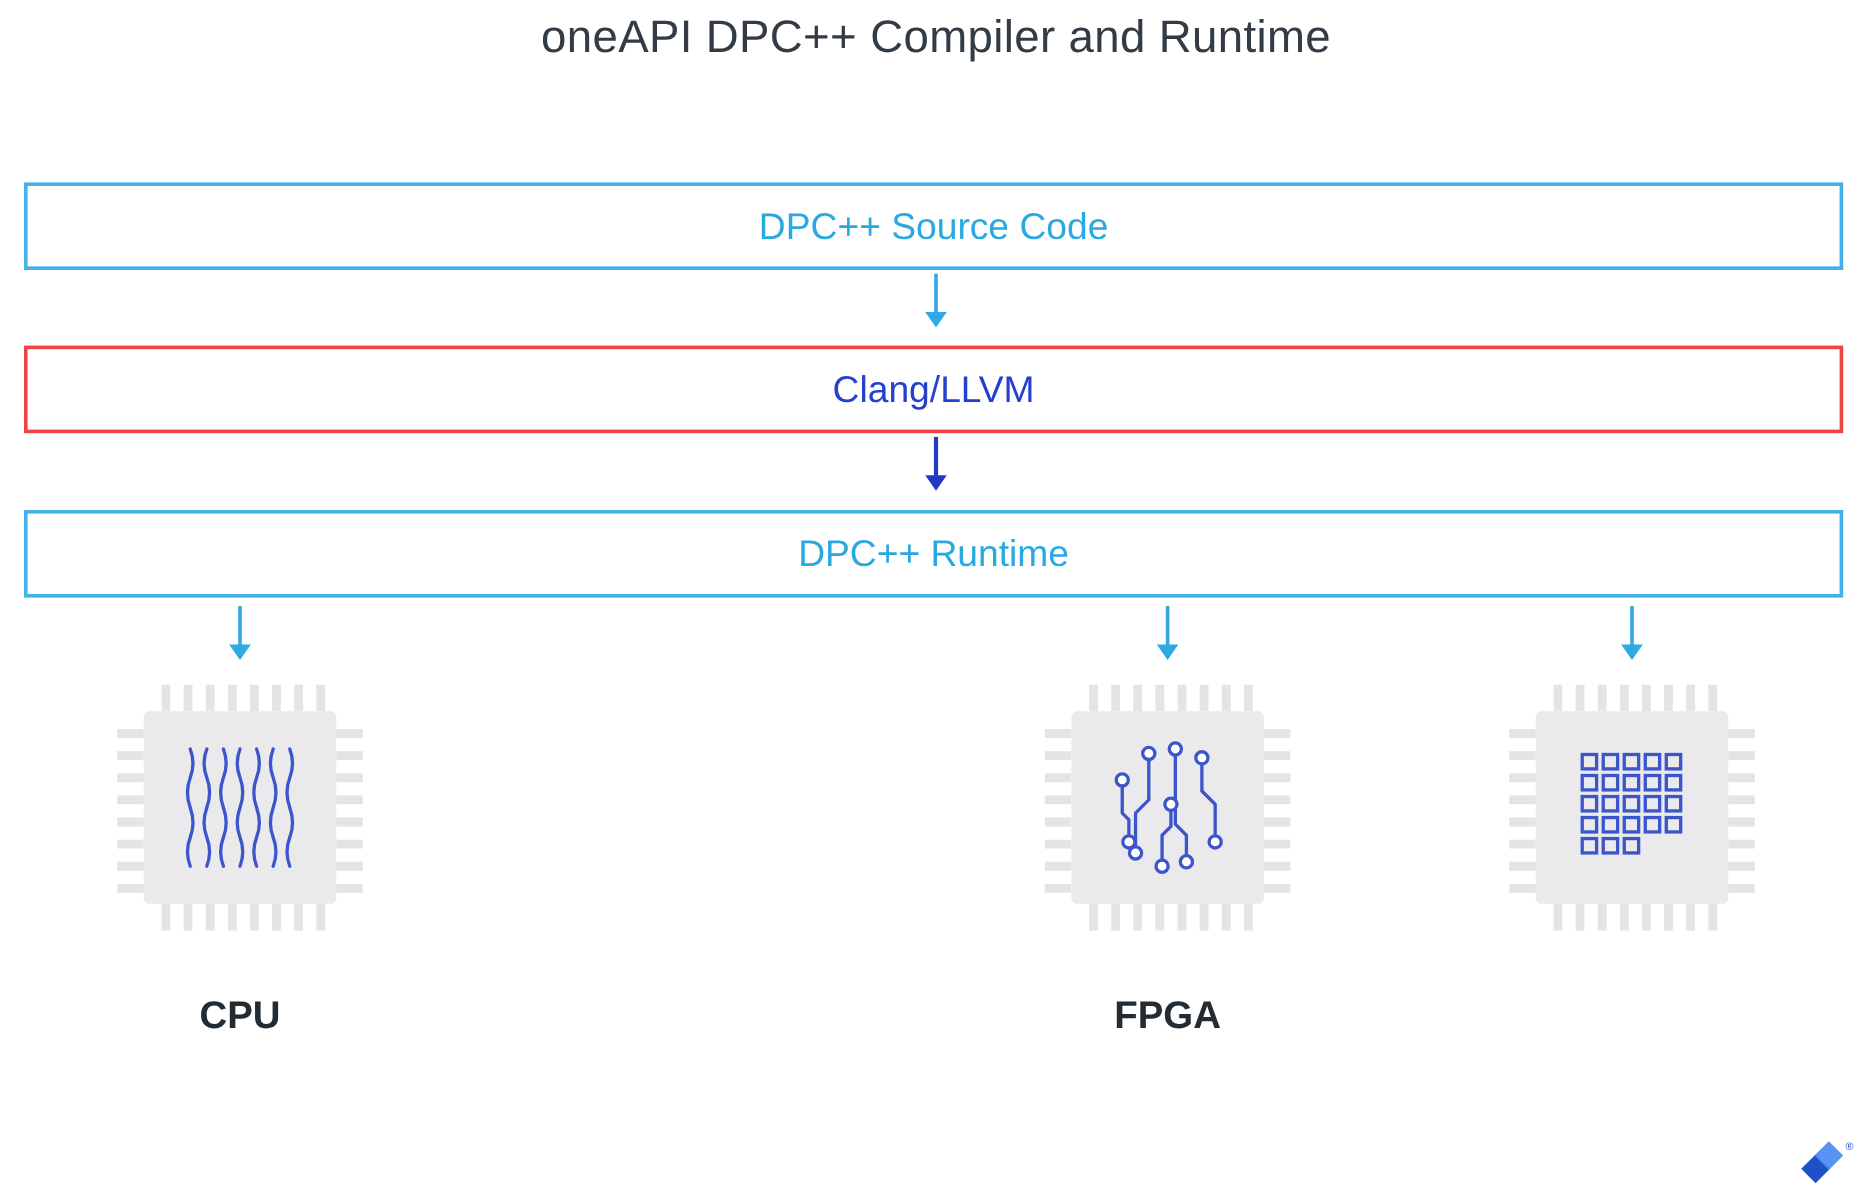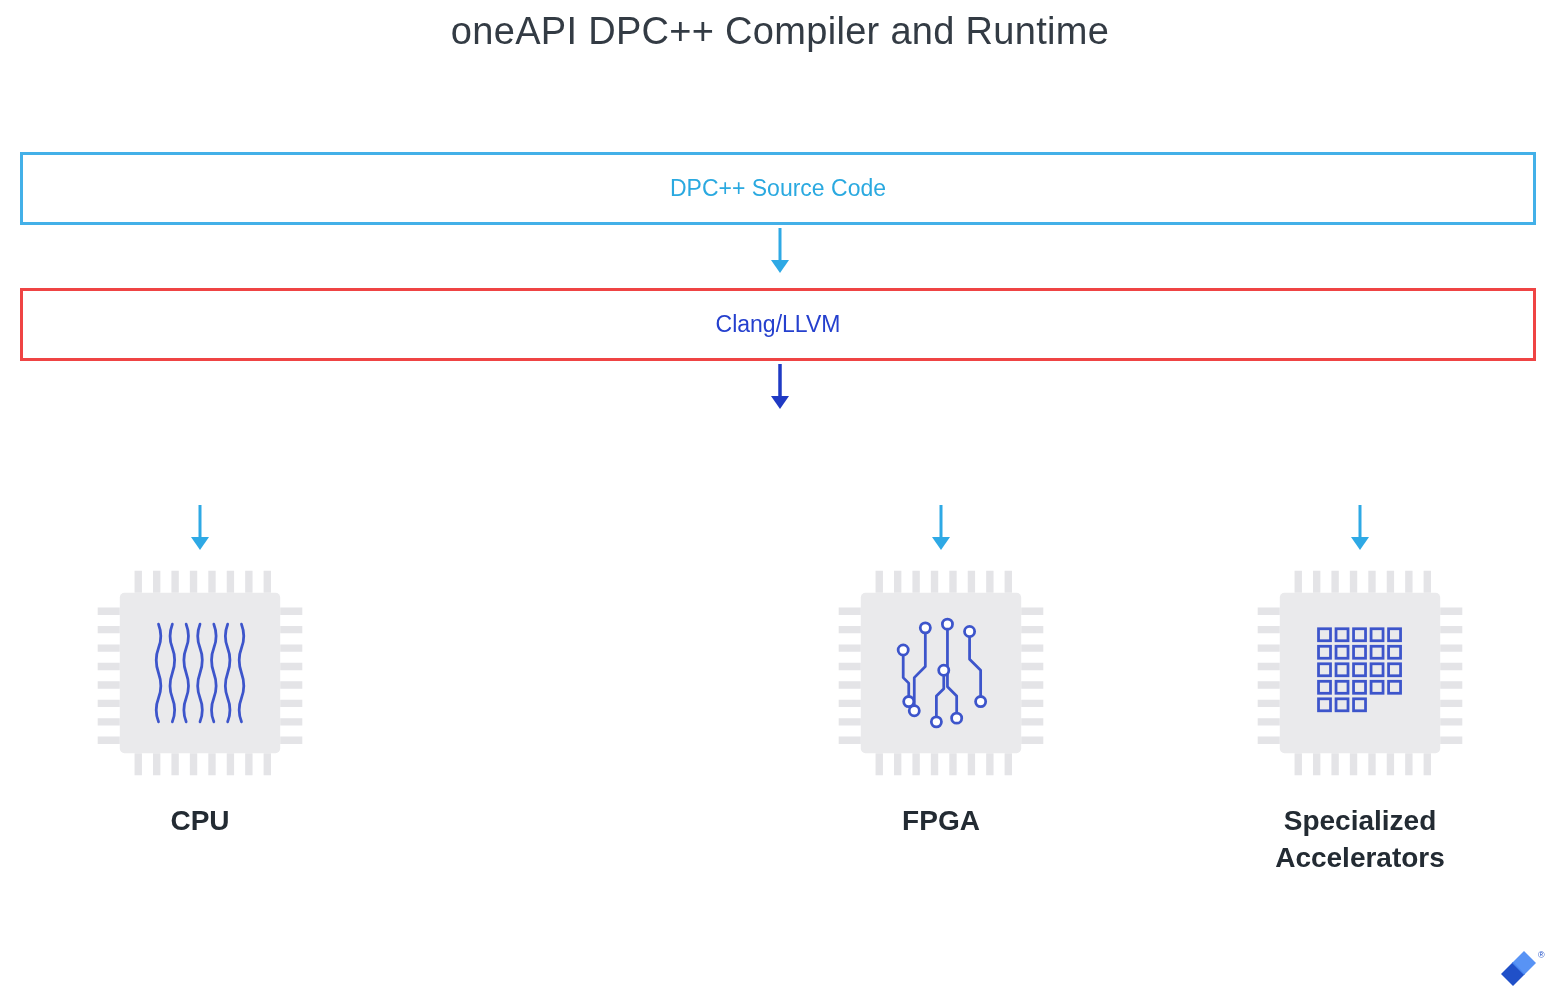--- a/index.html
+++ b/index.html
@@ -3,29 +3,29 @@
 <meta charset="utf-8">
 <style>
   html,body{margin:0;padding:0;background:#ffffff;}
   body{font-family:"Liberation Sans", sans-serif;}
   .canvas{position:relative;width:1560px;height:1000px;background:#ffffff;overflow:hidden;}
 
   .title{position:absolute;top:10px;left:0;width:100%;text-align:center;
          font-size:38px;font-weight:500;color:#333B44;letter-spacing:.3px;}
 
   .flow-box{position:absolute;left:20px;width:1516px;height:73px;box-sizing:border-box;
-            display:flex;align-items:center;justify-content:center;font-size:23px;background:#fff;}
+            display:flex;align-items:center;justify-content:center;font-size:31px;background:#fff;}
   .flow-box.light{border:3px solid #43B0E8;color:#2AA9E0;}
   .flow-box.dark{border:3px solid #ef4444;color:#2540CE;}
 
   .v-arrow{position:absolute;left:768px;}
 
   .target-col{position:absolute;top:505px;width:280px;display:flex;flex-direction:column;align-items:center;}
   .chip{margin-top:16px;}
-  .target-label{margin-top:24px;font-size:28px;font-weight:bold;color:#232B33;
+  .target-label{margin-top:46px;font-size:32px;font-weight:bold;color:#232B33;
                 text-align:center;line-height:1.32;}
 
   .pin-row,.pin-col{stroke:#E4E4E7;stroke-width:24;stroke-dasharray:8 12;fill:none;}
   .chip-body{fill:#EAEAEC;}
   .pattern{stroke:#3D55CB;stroke-width:3;fill:none;stroke-linecap:round;stroke-linejoin:round;}
   .node{fill:#FFFFFF;stroke:#3D55CB;stroke-width:3;}
   .sq{fill:none;stroke:#3D55CB;stroke-width:3;}
 
   .arrow-light line{stroke:#2EA9E5;stroke-width:3;}
   .arrow-light polygon{fill:#2EA9E5;}
@@ -53,20 +53,23 @@
 
   <div class="flow-box dark" style="top:288px">
     <span>Clang/LLVM</span>
   </div>
 
   <svg class="v-arrow arrow-dark" style="top:364px" width="24" height="46" viewBox="0 0 24 46">
     <line x1="12" y1="0" x2="12" y2="33"></line>
       <polygon points="3,32 21,32 12,45"></polygon>
   </svg>
 
+  <div class="flow-box light" style="top:425px">
+    <span>DPC++ Runtime</span>
+  </div>
 
   <div class="target-col" style="left:60px">
     <svg class="arrow-light" width="24" height="46" viewBox="0 0 24 46">
       <line x1="12" y1="0" x2="12" y2="33"></line>
         <polygon points="3,32 21,32 12,45"></polygon>
     </svg>
     <svg class="chip" width="212" height="212" viewBox="0 0 230 230">
       <line class="pin-row" x1="44" y1="16" x2="192" y2="16"></line>
       <line class="pin-row" x1="44" y1="214" x2="192" y2="214"></line>
       <line class="pin-col" x1="16" y1="44" x2="16" y2="192"></line>
@@ -77,21 +80,21 @@
       <path class="pattern" d="M100 62 q5 13 0 26 t0 27 t0 27 t0 26"></path>
       <path class="pattern" d="M115 62 q-5 13 0 26 t0 27 t0 27 t0 26"></path>
       <path class="pattern" d="M130 62 q5 13 0 26 t0 27 t0 27 t0 26"></path>
       <path class="pattern" d="M145 62 q-5 13 0 26 t0 27 t0 27 t0 26"></path>
       <path class="pattern" d="M160 62 q5 13 0 26 t0 27 t0 27 t0 26"></path>
     </svg>
     <div class="target-label">CPU</div>
   </div>
 
 
-  <div class="target-col" style="left:801px">
+  <div class="target-col" style="left:833px">
     <svg class="arrow-light" width="24" height="46" viewBox="0 0 24 46">
       <line x1="12" y1="0" x2="12" y2="33"></line>
         <polygon points="3,32 21,32 12,45"></polygon>
     </svg>
     <svg class="chip" width="212" height="212" viewBox="0 0 230 230">
       <line class="pin-row" x1="44" y1="16" x2="192" y2="16"></line>
       <line class="pin-row" x1="44" y1="214" x2="192" y2="214"></line>
       <line class="pin-col" x1="16" y1="44" x2="16" y2="192"></line>
       <line class="pin-col" x1="214" y1="44" x2="214" y2="192"></line>
       <rect class="chip-body" x="28" y="28" width="174" height="174" rx="5"></rect>
@@ -142,21 +145,20 @@
         <rect class="sq" x="146" y="105" width="13" height="13"></rect>
       <rect class="sq" x="70" y="124" width="13" height="13"></rect>
         <rect class="sq" x="89" y="124" width="13" height="13"></rect>
         <rect class="sq" x="108" y="124" width="13" height="13"></rect>
         <rect class="sq" x="127" y="124" width="13" height="13"></rect>
         <rect class="sq" x="146" y="124" width="13" height="13"></rect>
       <rect class="sq" x="70" y="143" width="13" height="13"></rect>
         <rect class="sq" x="89" y="143" width="13" height="13"></rect>
         <rect class="sq" x="108" y="143" width="13" height="13"></rect>
     </svg>
-    <div class="target-label">Specialized Accelerators</div>
   </div>
 
   <svg class="logo" width="48" height="44" viewBox="0 0 48 44">
     <path d="M15 14 L27 26 L15 38 L3 26 Z" fill="#2050C8"></path>
     <path d="M26 3 L38 15 L26 27 L14 15 Z" fill="#4A8AF4" opacity="0.92"></path>
     <text x="40" y="10">®</text>
   </svg>
 
 </div>
 

